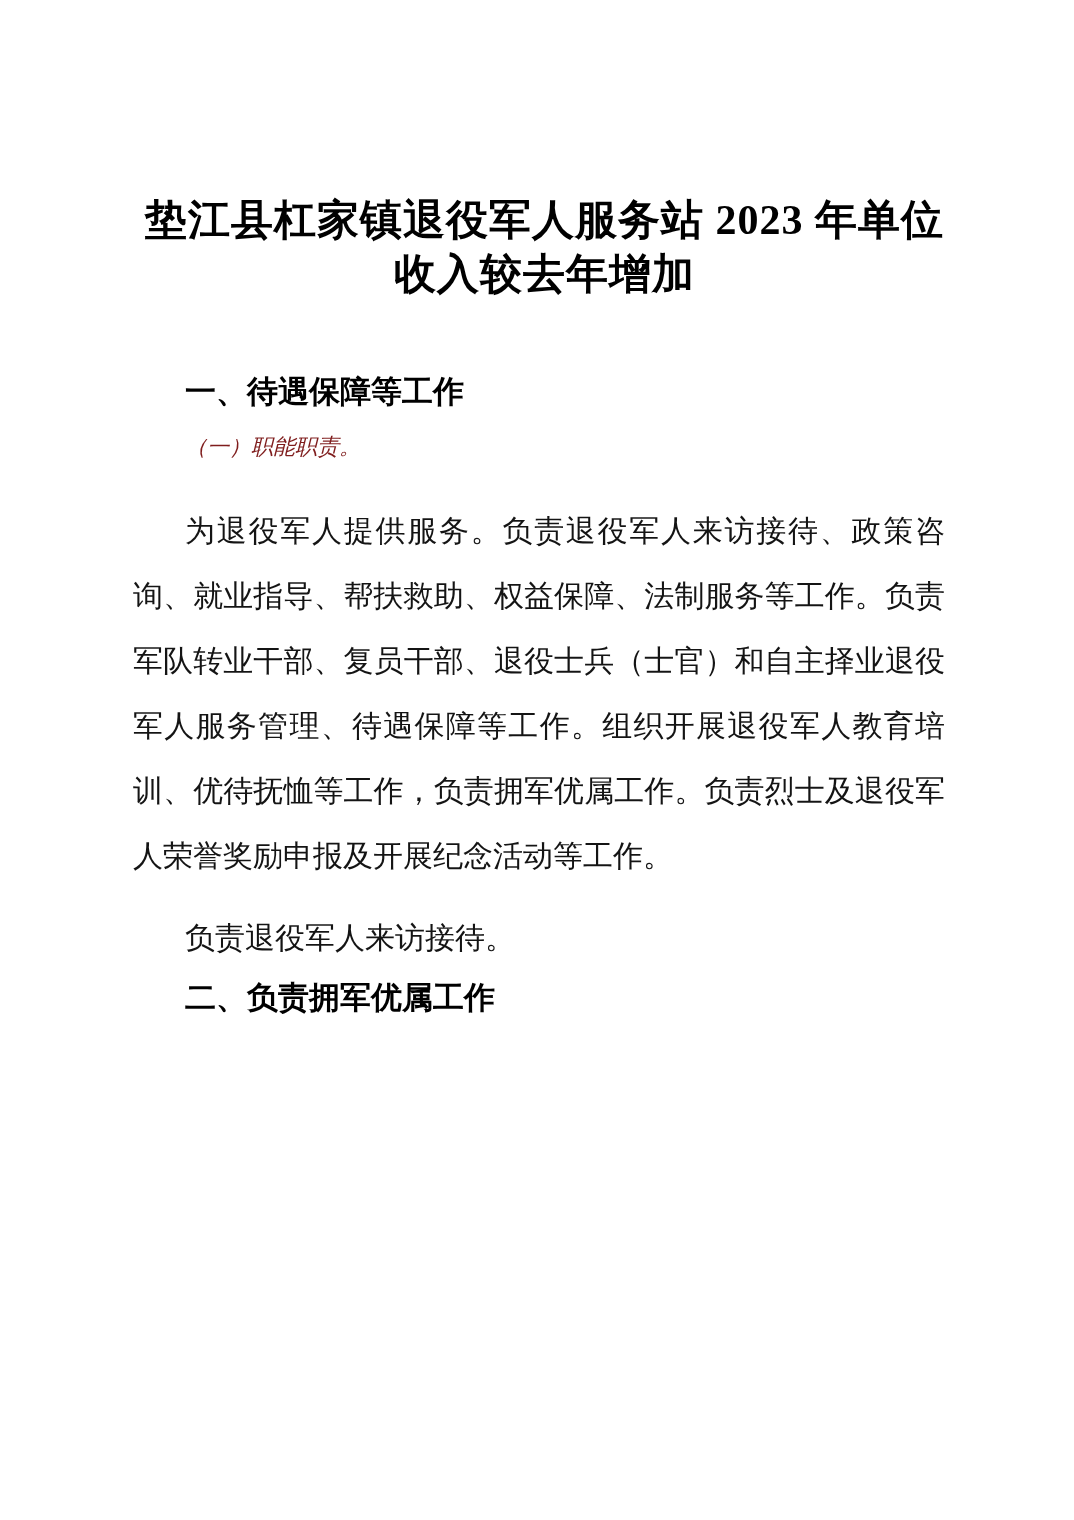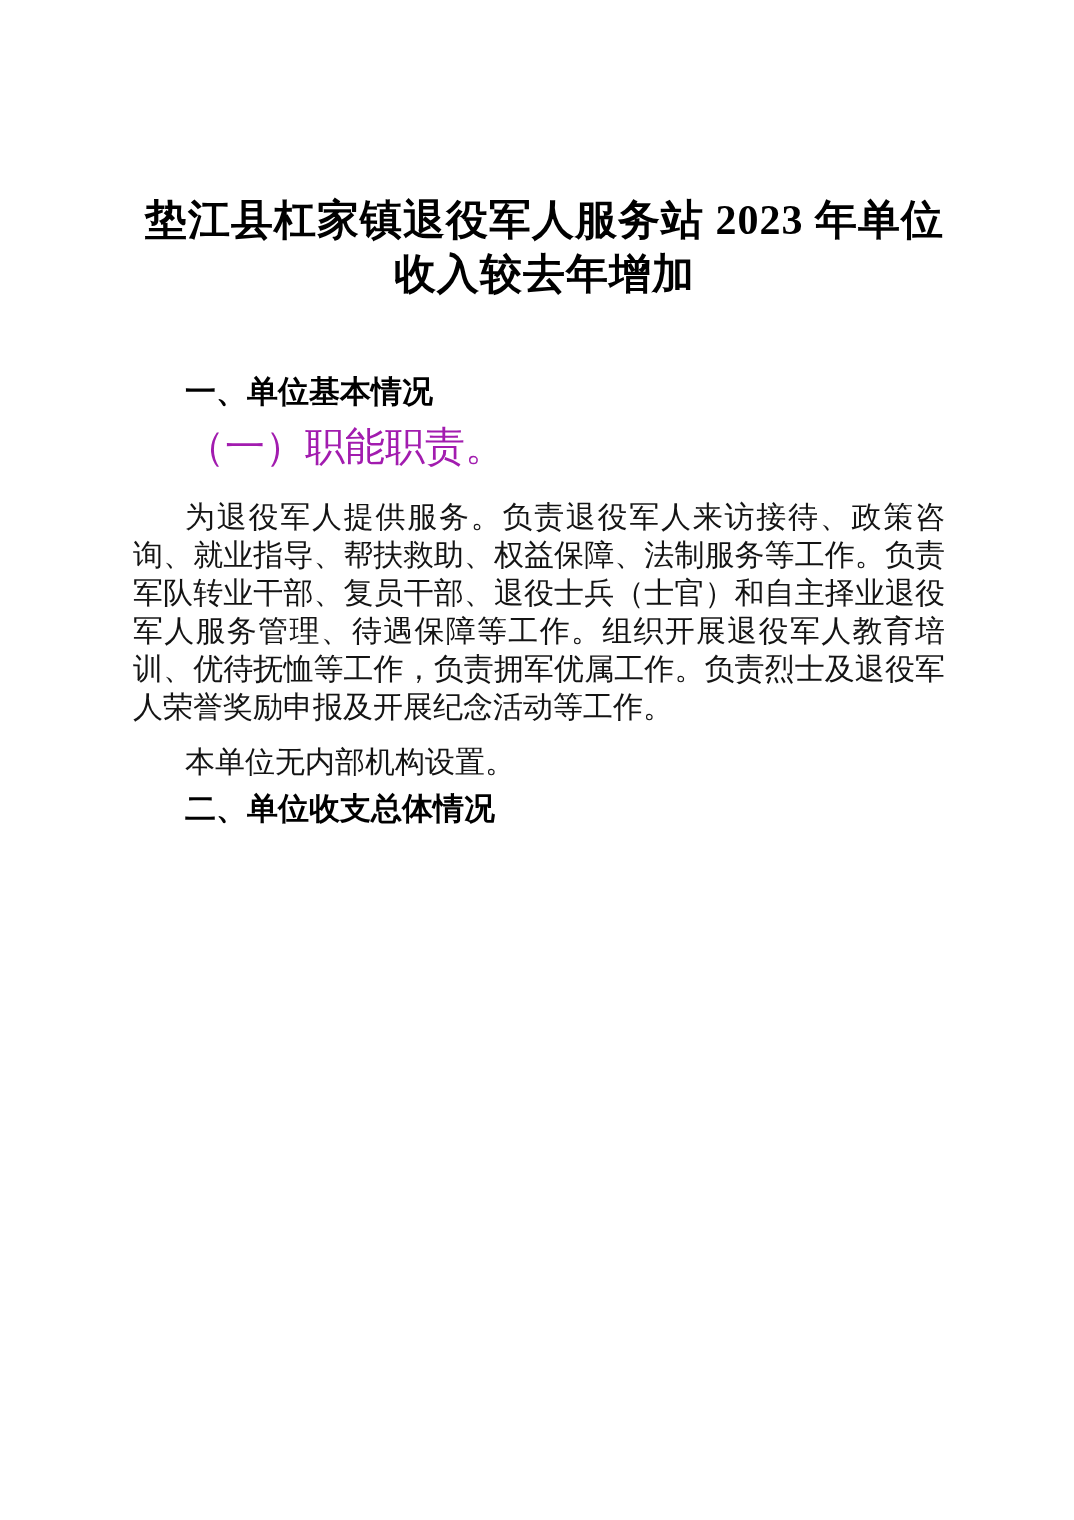--- a/index.html
+++ b/index.html
@@ -42,44 +42,45 @@
     color: #000000;
   }
   .block-heading {
     font-family: "Liberation Sans", "DejaVu Sans", sans-serif;
     font-weight: bold;
     font-size: 31px;
     line-height: 55px;
   }
   .block-subheading {
     font-family: "Liberation Serif", "DejaVu Serif", serif;
-    font-size: 40px;
+    font-size: 22px;
     line-height: 55px;
-    color: #a21caf;
+    color: #7f1d1d;
+    font-style: italic;
   }
   .block-body {
     font-family: "Liberation Serif", "DejaVu Serif", serif;
     font-size: 30px;
-    line-height: 38px;
+    line-height: 65px;
     color: #141414;
   }
   
   .blocks .block:nth-child(3) {
     margin-top: 24px;
     margin-bottom: 17px;
   }
 </style>
 </head>
 <body>
 
 <div class="page">
   <h1 class="doc-title">
     <span class="title-line">垫江县杠家镇退役军人服务站 2023 年单位</span>
     <span class="title-line">收入较去年增加</span>
   </h1>
   <div class="blocks">
-      <p class="block block-heading">一、单位基本情况</p>
+      <p class="block block-heading">一、待遇保障等工作</p>
       <p class="block block-subheading">（一）职能职责。</p>
       <p class="block block-body">为退役军人提供服务。负责退役军人来访接待、政策咨询、就业指导、帮扶救助、权益保障、法制服务等工作。负责军队转业干部、复员干部、退役士兵（士官）和自主择业退役军人服务管理、待遇保障等工作。组织开展退役军人教育培训、优待抚恤等工作，负责拥军优属工作。负责烈士及退役军人荣誉奖励申报及开展纪念活动等工作。</p>
-      <p class="block block-body">本单位无内部机构设置。</p>
-      <p class="block block-heading">二、单位收支总体情况</p>
+      <p class="block block-body">负责退役军人来访接待。</p>
+      <p class="block block-heading">二、负责拥军优属工作</p>
     </div>
 </div>
 
 </body></html>

